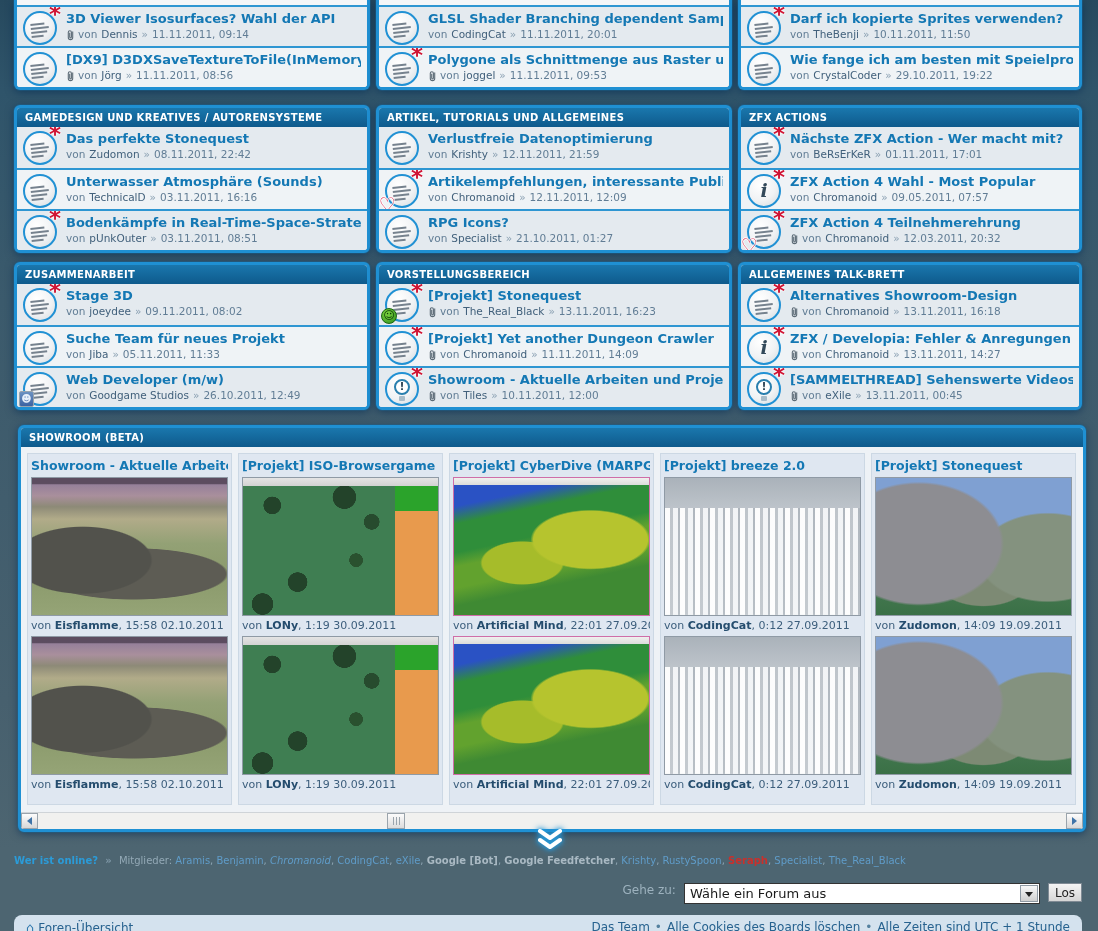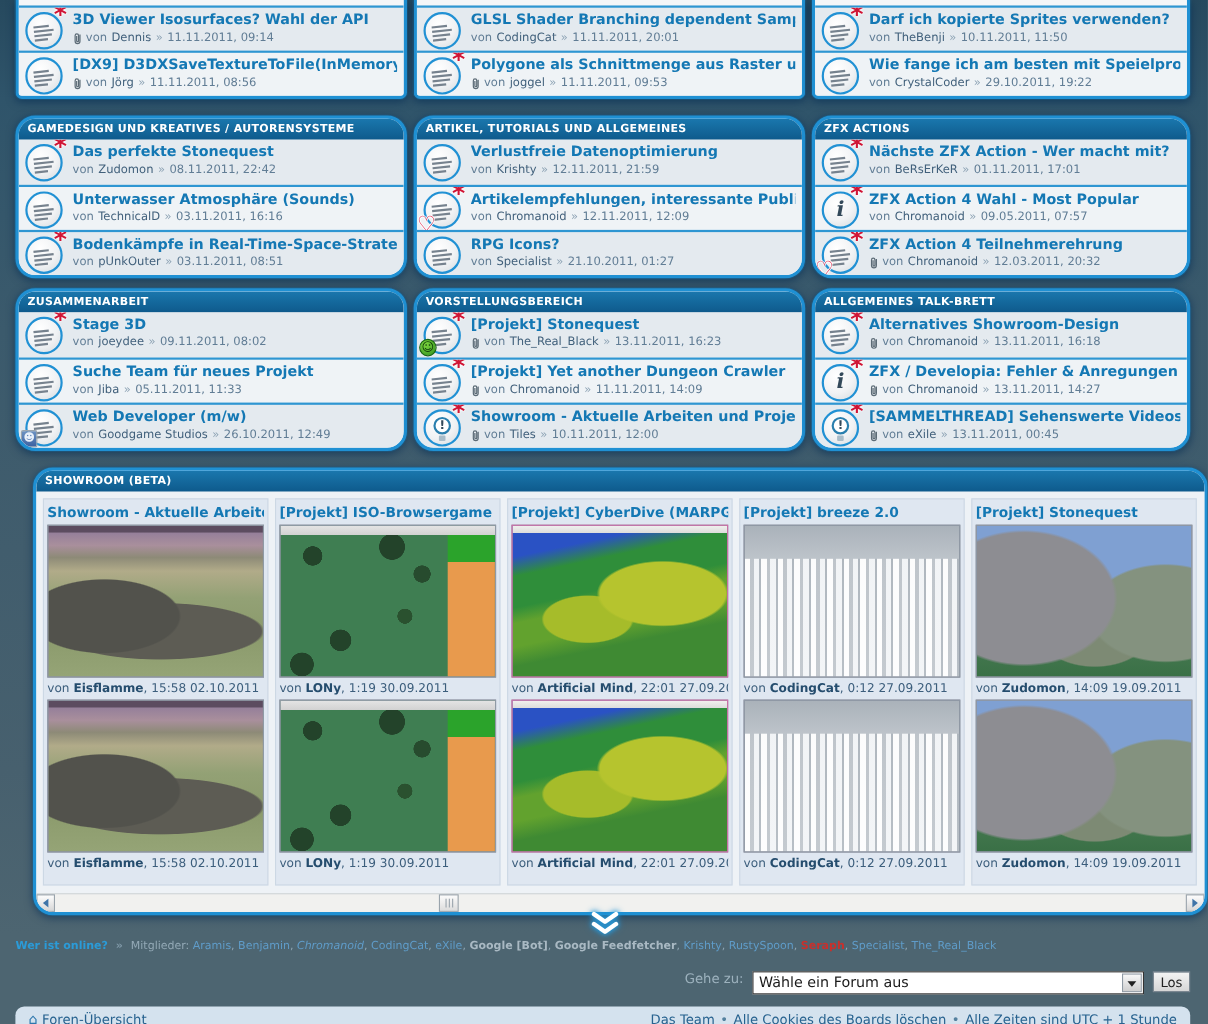--- a/index.html
+++ b/index.html
@@ -4,21 +4,21 @@
 <style>
   *{margin:0;padding:0;box-sizing:border-box}
   html,body{background:#4d6571}
   .page{position:relative;width:1098px;height:931px;overflow:hidden;
     background:linear-gradient(180deg,#26495e 0,#2f546a 90px,#3b5a6c 300px,#47606e 700px,#4d6571 850px);
     font-family:"DejaVu Sans","Liberation Sans",sans-serif;}
   .cols{position:absolute;left:14px;width:1068px;display:grid;grid-template-columns:356px 356px 344px;gap:6px}
   #row-top{top:0}
   #row-mid{top:105px}
   #row-bot{top:262px}
-  .fbox{background:#eef2f6;border:3px solid #1f90d3;border-radius:18px;overflow:hidden;
+  .fbox{background:#eef2f6;border:3px solid #1f90d3;border-radius:6px;overflow:hidden;
     box-shadow:0 0 0 1px rgba(25,105,155,.35),0 2px 8px rgba(0,40,80,.6)}
   .fbox.cut{border-top:none;border-radius:0 0 6px 6px}
   .sliver{height:5px;background:#f4f6f8}
   .sec-head{height:19px;line-height:19px;padding:0 8px;background:linear-gradient(180deg,#1a77ad,#0e5a8c);
     color:#fff;font-size:10px;font-weight:bold;letter-spacing:.3px;white-space:nowrap;overflow:hidden}
   .trow{display:flex;align-items:flex-start;gap:9px;height:41px;padding:4px 6px 0 6px;
     border-top:2px solid #2e96d2;overflow:hidden}
   .sliver + .trow{border-top:2px solid #2e96d2}
   .sec-head + .trow{border-top:none}
   .alt-a{background:#e4eaef}
@@ -46,21 +46,21 @@
   .ov-avatar{left:-6px;bottom:-3px;width:15px;height:16px;border-radius:2px;color:#e8f0fa;font-size:10px;line-height:14px;
     text-align:center;background:linear-gradient(#6c92c2,#3c62a2);border:1px solid #98a4ae}
   .ttext{min-width:0;flex:1}
   .ttitle{display:block;color:#1478b4;font-size:13px;font-weight:bold;line-height:16px;
     white-space:nowrap;overflow:hidden;text-decoration:none;cursor:pointer}
   .tby{margin-top:1px;font-size:10.5px;color:#617d95;line-height:13px;white-space:nowrap;overflow:hidden;
     display:flex;align-items:center;gap:4px}
   .tby .auth{color:#41607b;text-decoration:none;cursor:pointer}
   .tby .raquo{color:#8aa0b2}
   .tby .clip{display:inline-flex;margin-right:-1px}
-  #showroom{position:absolute;left:30px;top:425px;width:1068px;height:407px}
+  #showroom{position:absolute;left:18px;top:425px;width:1068px;height:407px}
   .sr-body{position:absolute;top:19px;bottom:17px;left:0;right:0;background:#eef2f6;
     padding:6px 0 0 6px;display:flex;gap:6px;overflow:hidden}
   .card{width:205px;flex:0 0 205px;background:#dfe7f1;border:1px solid #ccd8e4;padding:3px 3px;height:352px}
   .card-title{display:block;color:#1478b4;font-weight:bold;font-size:12.5px;line-height:18px;
     white-space:nowrap;overflow:hidden;text-decoration:none;cursor:pointer}
   .thumb{display:block;width:197px;height:139px;border:1px solid #8f9aa5;margin-top:2px;background-color:#889;cursor:pointer}
   .cap{font-size:11px;color:#3c5e7c;line-height:15px;margin:2px 0 3px;white-space:nowrap;overflow:hidden}
   .cap b{color:#254d6e}
   .th-eisflamme{background-image:
     radial-gradient(ellipse 70px 34px at 26% 60%,#52524c 0 97%,transparent 100%),

